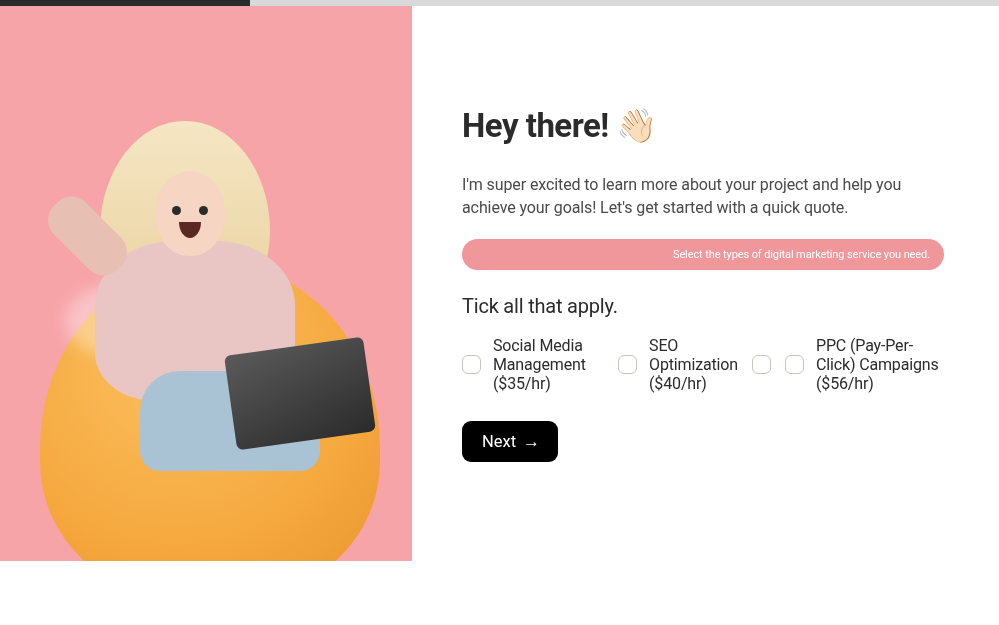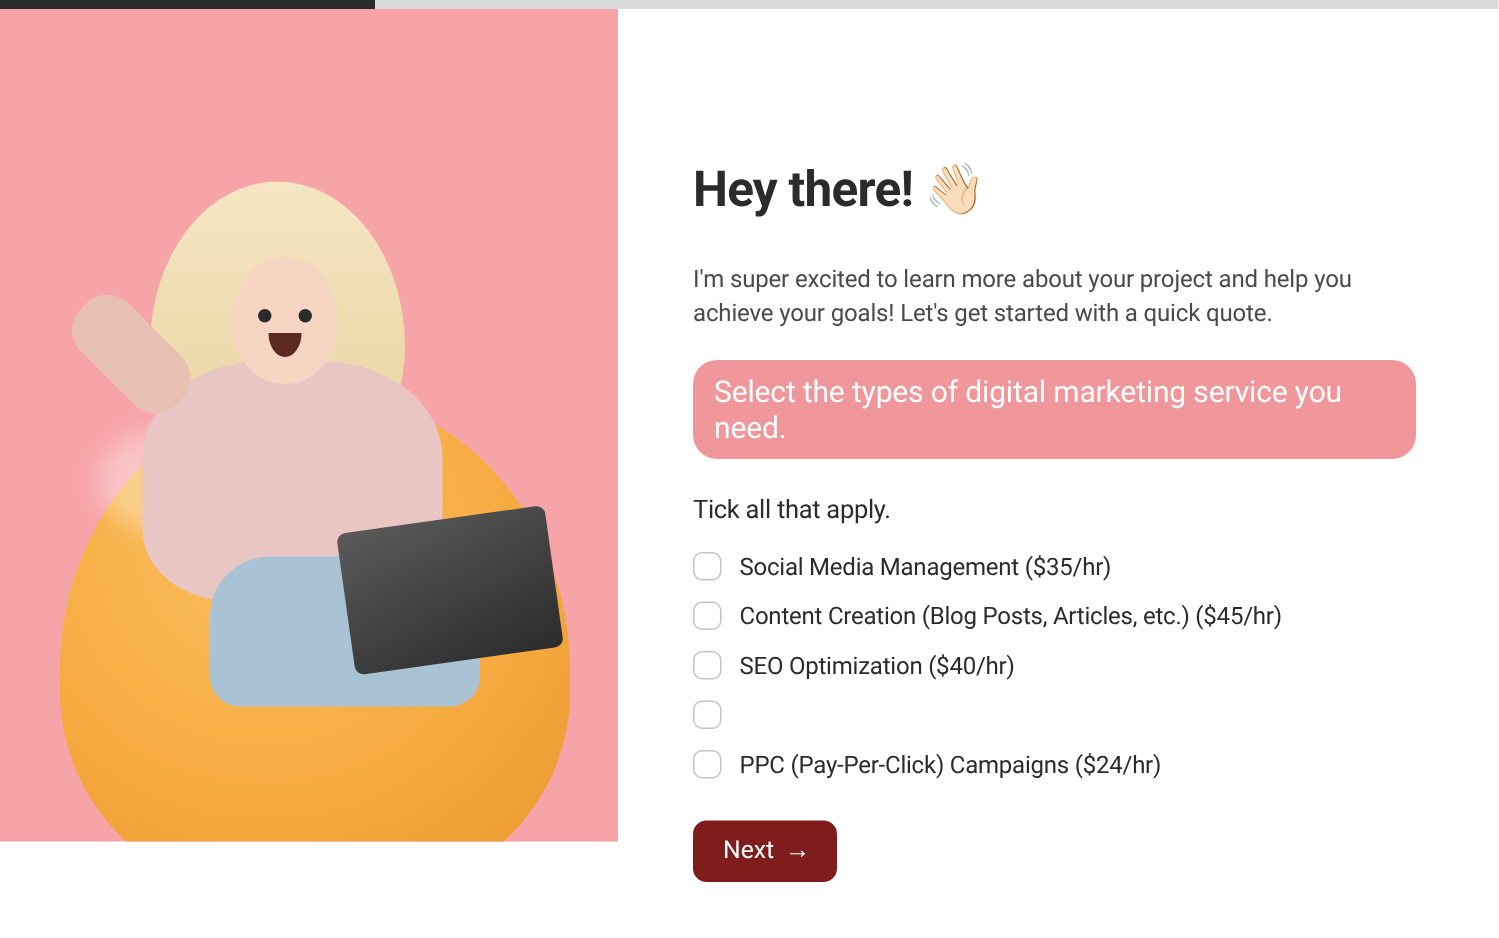--- a/index.html
+++ b/index.html
@@ -163,35 +163,36 @@
     .intro {
       font-size: 16px;
       line-height: 1.45;
       color: #4a4a4a;
       margin-bottom: 20px;
       letter-spacing: -0.1px;
     }
     .prompt-bar {
       background: #f0979b;
       color: #ffffff;
-      font-size: 20px;
+      font-size: 11px;
       padding: 9px 14px;
       border-radius: 16px;
       margin-bottom: 24px;
       letter-spacing: -0.1px;
+      text-align: right;
     }
     .subheading {
-      font-size: 17px;
+      font-size: 20px;
       color: #2b2b2b;
       margin-bottom: 18px;
       letter-spacing: -0.2px;
     }
     .options {
       display: flex;
-      flex-direction: column;
+      flex-direction: row;
       gap: 14px;
     }
     .option {
       display: flex;
       align-items: center;
       gap: 12px;
       cursor: pointer;
     }
     .checkbox {
       width: 19px;
@@ -201,21 +202,21 @@
       background: #fff;
       flex-shrink: 0;
     }
     .option-label {
       font-size: 16px;
       color: #2b2b2b;
       letter-spacing: -0.15px;
     }
     .next-btn {
       margin-top: 28px;
-      background: #7f1d1d;
+      background: #000000;
       color: #ffffff;
       border: none;
       padding: 11px 18px 11px 20px;
       font-size: 16.5px;
       border-radius: 9px;
       cursor: pointer;
       display: inline-flex;
       align-items: center;
       gap: 7px;
       font-family: inherit;
@@ -257,32 +258,28 @@
     <div class="prompt-bar">Select the types of digital marketing service you need.</div>
     <div class="subheading">Tick all that apply.</div>
 
     <div class="options">
       <label class="option">
         <span class="checkbox"></span>
         <span class="option-label">Social Media Management ($35/hr)</span>
       </label>
       <label class="option">
         <span class="checkbox"></span>
-        <span class="option-label">Content Creation (Blog Posts, Articles, etc.) ($45/hr)</span>
-      </label>
-      <label class="option">
-        <span class="checkbox"></span>
         <span class="option-label">SEO Optimization ($40/hr)</span>
       </label>
       <label class="option">
         <span class="checkbox"></span>
       </label>
       <label class="option">
         <span class="checkbox"></span>
-        <span class="option-label">PPC (Pay-Per-Click) Campaigns ($24/hr)</span>
+        <span class="option-label">PPC (Pay-Per-Click) Campaigns ($56/hr)</span>
       </label>
     </div>
 
     <button class="next-btn">
       <span>Next</span>
       <span class="arrow">→</span>
     </button>
   </div>
 </div>
 

